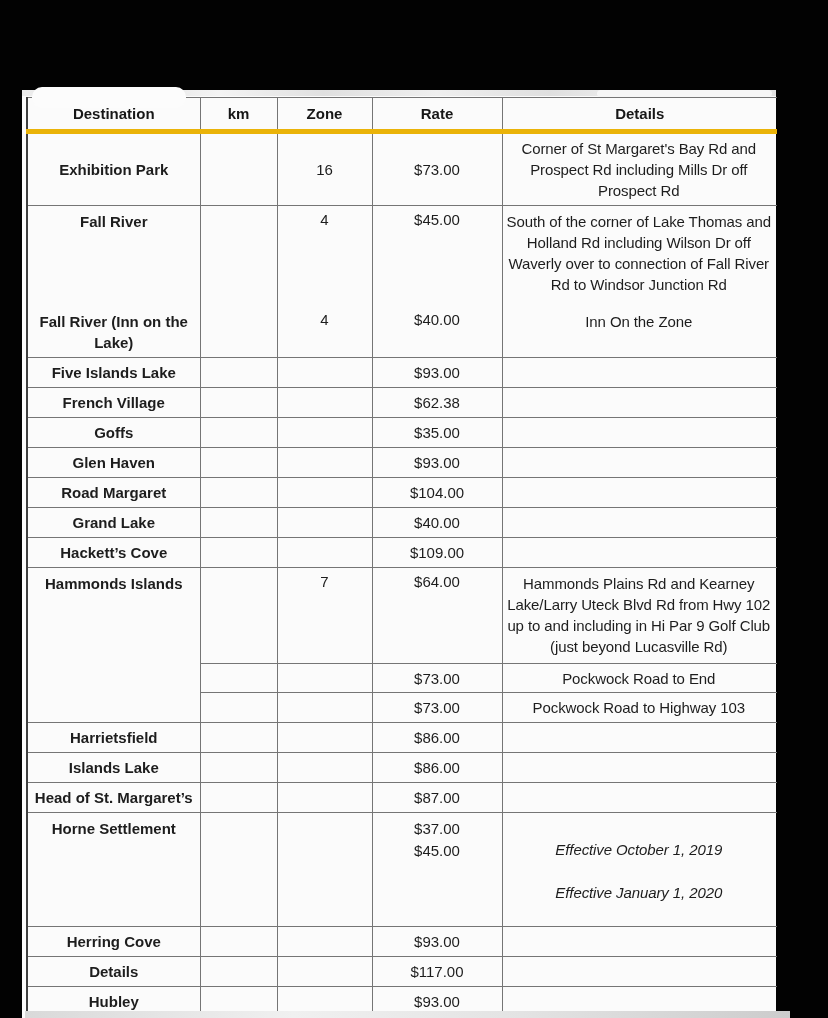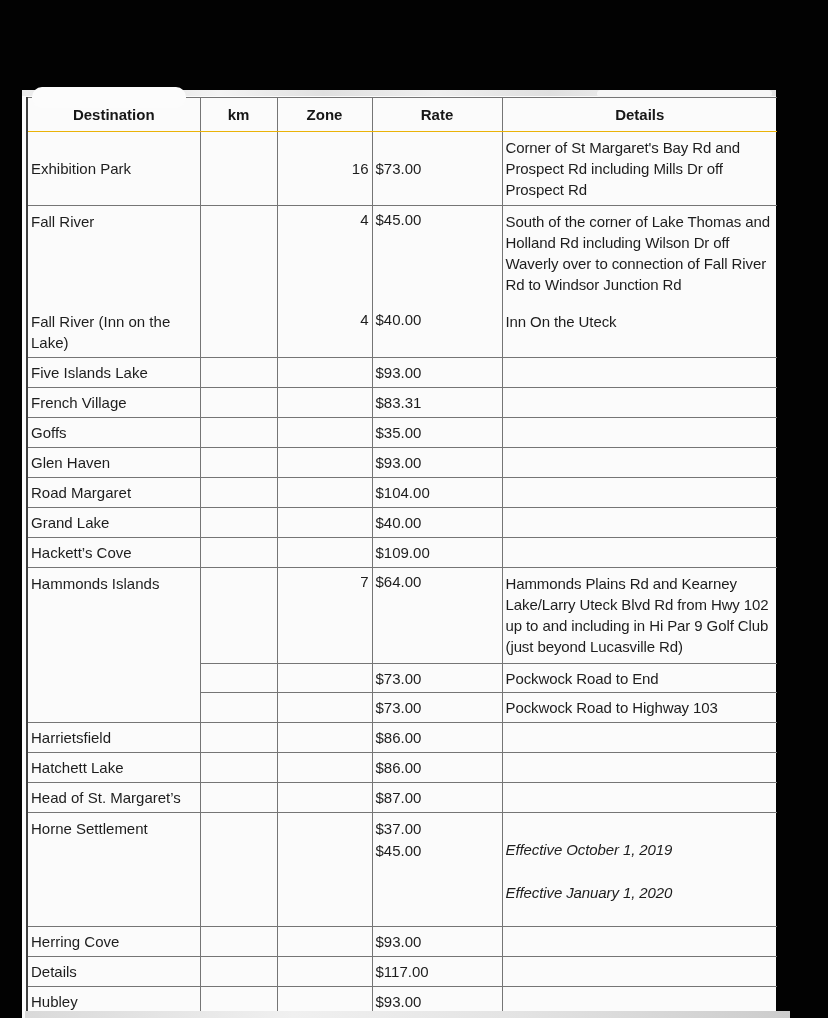--- a/index.html
+++ b/index.html
@@ -30,39 +30,39 @@
     border:1px solid #757575;
     color:#1d1d1d;
     font-size:15px;
     vertical-align:middle;
     padding:1px 3px;
     overflow:hidden;
   }
   .rates th:last-child,.rates td:last-child{border-right:0;}
   .rates th{
     font-weight:bold;text-align:center;color:#171717;
-    border-bottom:1px solid #eab308;
+    border-bottom:5px solid #eab308;
     margin-left:20px;
   }
   
   tr.h-hdr{height:34px;}
   tr.h-xl{height:74px;}
   tr.h-fr{height:100px;}
   tr.h-fri{height:52px;}
   tr.h-std{height:30px;}
   tr.h-hp{height:96px;}
   tr.h-sub{height:29px;}
   tr.h-hs{height:51px;}
   
   tr.vtop td{vertical-align:top;padding-top:5px;}
-  td.dest{text-align:left;line-height:21px;}
-  td.zone{text-align:right;}
-  td.rate{}
+  td.dest{text-align:center;line-height:21px;font-weight:bold;}
+  td.zone{text-align:center;}
+  td.rate{text-align:center;}
   td.details{
-    text-align:left;padding-left:3px;padding-right:5px;
+    text-align:center;padding-left:3px;padding-right:5px;
     line-height:21px;white-space:pre-line;letter-spacing:-0.1px;
   }
   
   tr.fr1 td{border-bottom:0;}
   tr.fr2 td{border-top:0;}
   
   .stack div{line-height:22px;}
   .eff{font-weight:normal;font-style:italic;}
   
   .blob{
@@ -115,34 +115,34 @@
           <td class="km"></td>
           <td class="zone">4</td>
           <td class="rate">$45.00</td>
           <td class="details">South of the corner of Lake Thomas and Holland Rd including Wilson Dr off Waverly over to connection of Fall River Rd to Windsor Junction Rd</td>
         </tr>
         <tr class="h-fri fr2 vtop">
           <td class="dest">Fall River (Inn on the Lake)</td>
           <td class="km"></td>
           <td class="zone">4</td>
           <td class="rate">$40.00</td>
-          <td class="details">Inn On the Uteck</td>
+          <td class="details">Inn On the Zone</td>
         </tr>
         <tr class="h-std">
           <td class="dest">Five Islands Lake</td>
           <td class="km"></td>
           <td class="zone"></td>
           <td class="rate">$93.00</td>
           <td class="details"></td>
         </tr>
         <tr class="h-std">
           <td class="dest">French Village</td>
           <td class="km"></td>
           <td class="zone"></td>
-          <td class="rate">$83.31</td>
+          <td class="rate">$62.38</td>
           <td class="details"></td>
         </tr>
         <tr class="h-std">
           <td class="dest">Goffs</td>
           <td class="km"></td>
           <td class="zone"></td>
           <td class="rate">$35.00</td>
           <td class="details"></td>
         </tr>
         <tr class="h-std">
@@ -193,21 +193,21 @@
           <td class="details">Pockwock Road to Highway 103</td>
         </tr>
         <tr class="h-std">
           <td class="dest">Harrietsfield</td>
           <td class="km"></td>
           <td class="zone"></td>
           <td class="rate">$86.00</td>
           <td class="details"></td>
         </tr>
         <tr class="h-std">
-          <td class="dest">Hatchett Lake</td>
+          <td class="dest">Islands Lake</td>
           <td class="km"></td>
           <td class="zone"></td>
           <td class="rate">$86.00</td>
           <td class="details"></td>
         </tr>
         <tr class="h-std">
           <td class="dest">Head of St. Margaret’s</td>
           <td class="km"></td>
           <td class="zone"></td>
           <td class="rate">$87.00</td>

